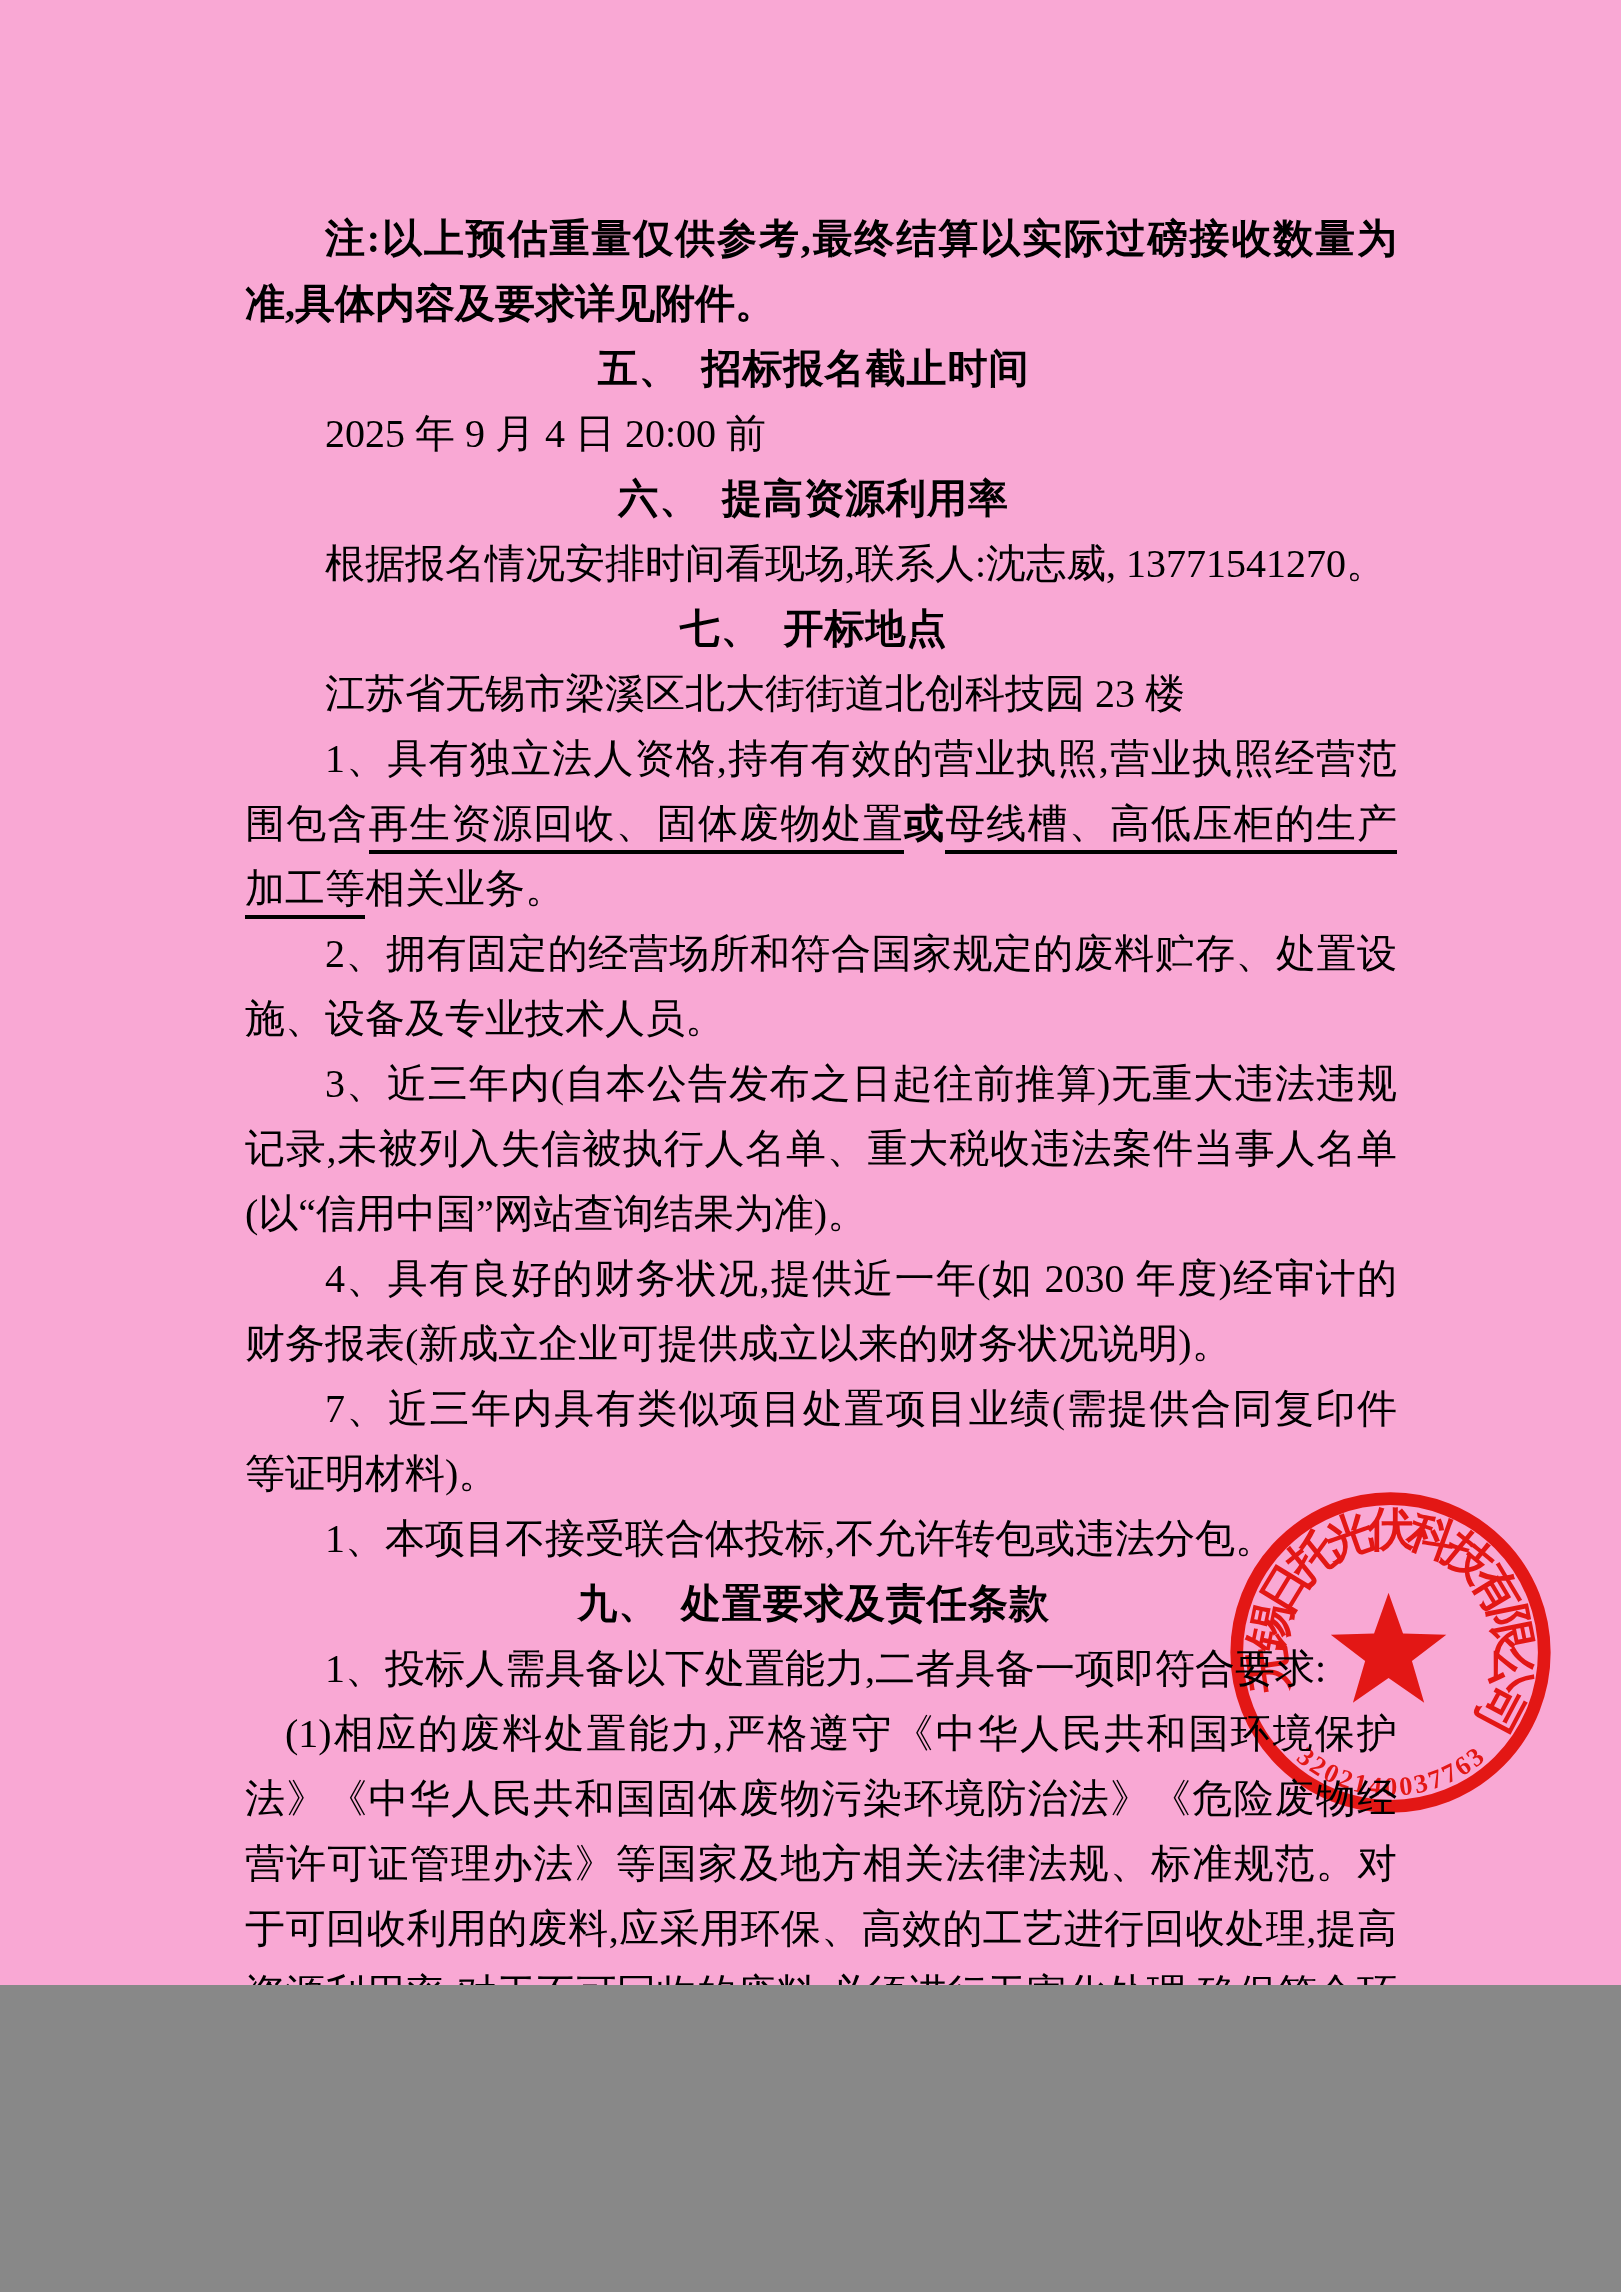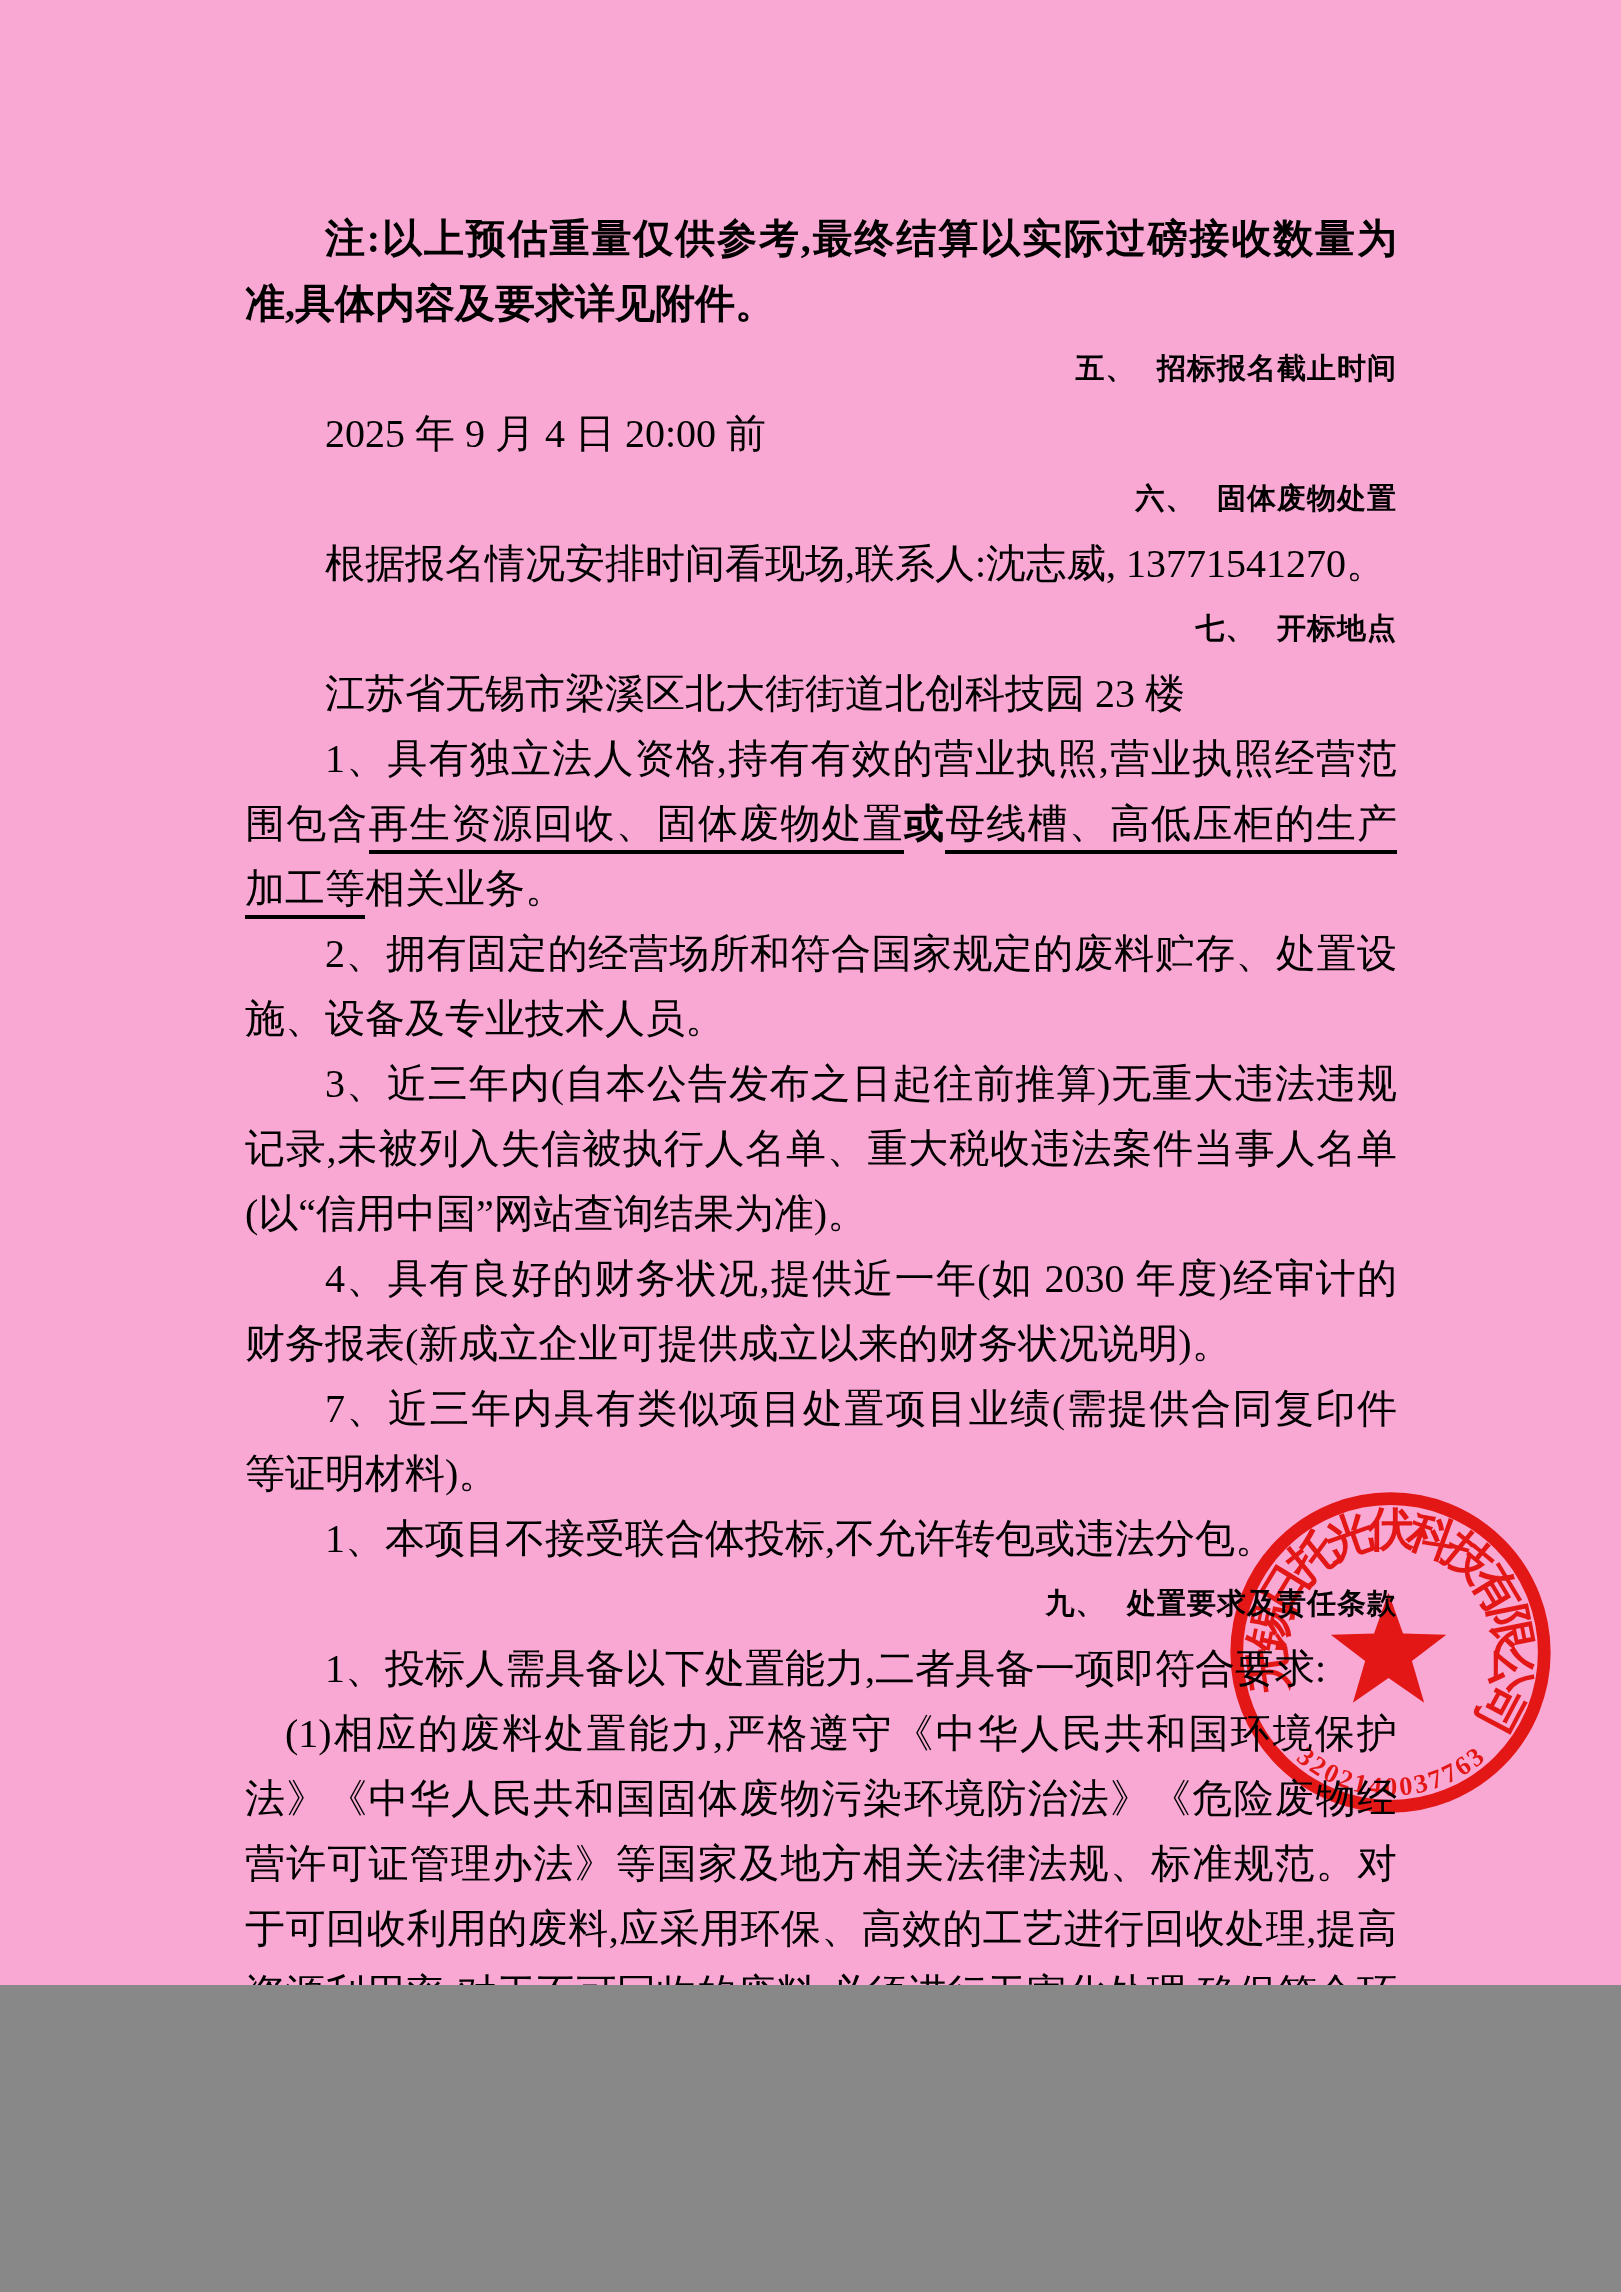--- a/index.html
+++ b/index.html
@@ -24,26 +24,26 @@
     font-size: 40px;
     line-height: 65px;
     text-align: justify;
     text-indent: 2em;
     font-family: "Liberation Serif", serif;
   }
   .para.note { font-weight: bold; }
   .para.sub1 { text-indent: 1em; }
   .heading {
     margin: 0 0 0 -14.7px;
-    font-size: 29px;
+    font-size: 40px;
     line-height: 65px;
     font-weight: bold;
     font-family: "Liberation Sans", sans-serif;
     text-indent: 0;
-    text-align: right;
+    text-align: center;
     letter-spacing: 1px;
   }
   .heading .h-title { margin-left: 21.6px; }
   .u {
     border-bottom: 4.9px solid #000;
     padding-bottom: 3.9px;
   }
   .b { font-weight: bold; }
   .stamp {
     position: absolute;
@@ -69,21 +69,21 @@
 <body>
 
 <div class="page">
   <div class="content">
 
     <p class="para note">注:以上预估重量仅供参考,最终结算以实际过磅接收数量为准,具体内容及要求详见附件。</p>
 
     <h2 class="heading"><span>五、</span><span class="h-title">招标报名截止时间</span></h2>
     <p class="para">2025 年 9 月 4 日 20:00 前</p>
 
-    <h2 class="heading"><span>六、</span><span class="h-title">固体废物处置</span></h2>
+    <h2 class="heading"><span>六、</span><span class="h-title">提高资源利用率</span></h2>
     <p class="para">根据报名情况安排时间看现场,联系人:沈志威, 13771541270。</p>
 
     <h2 class="heading"><span>七、</span><span class="h-title">开标地点</span></h2>
     <p class="para">江苏省无锡市梁溪区北大街街道北创科技园 23 楼</p>
 
 
     <p class="para"><span>1、具有独立法人资格,持有有效的营业执照,营业执照经营范围包含</span><span class="u">再生资源回收、固体废物处置</span><span class="b">或</span><span class="u">母线槽、高低压柜的生产加工等</span><span>相关业务。</span></p>
 
     <p class="para">2、拥有固定的经营场所和符合国家规定的废料贮存、处置设施、设备及专业技术人员。</p>
     <p class="para">3、近三年内(自本公告发布之日起往前推算)无重大违法违规记录,未被列入失信被执行人名单、重大税收违法案件当事人名单(以“信用中国”网站查询结果为准)。</p>

